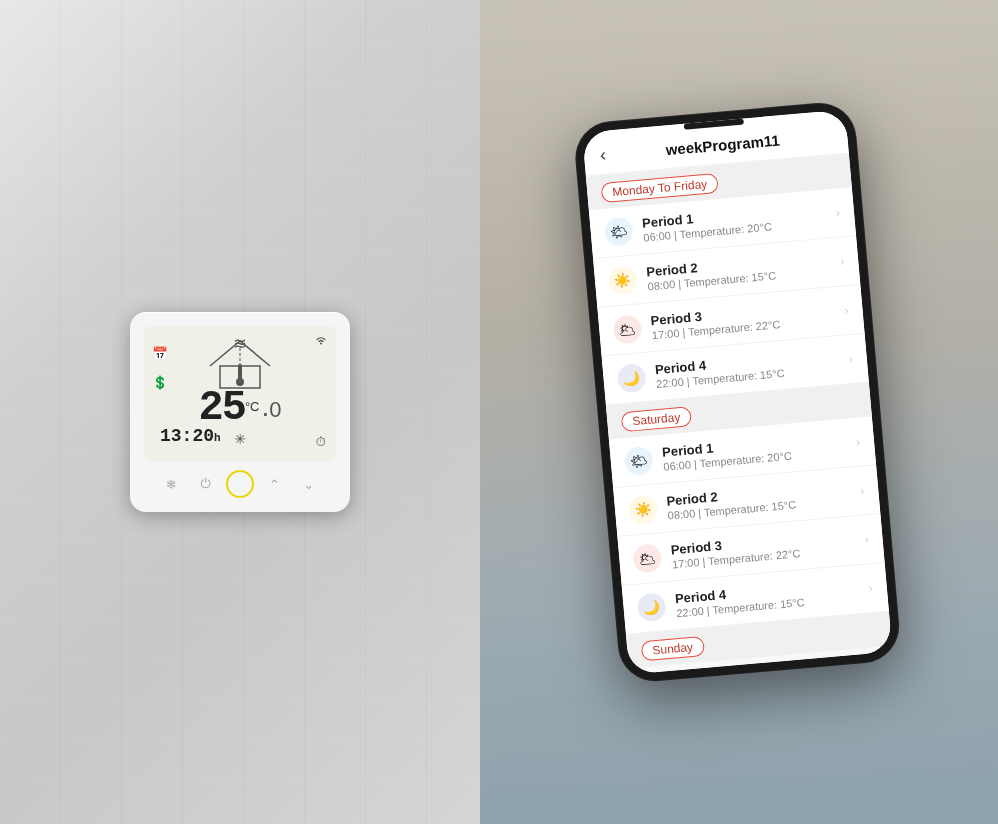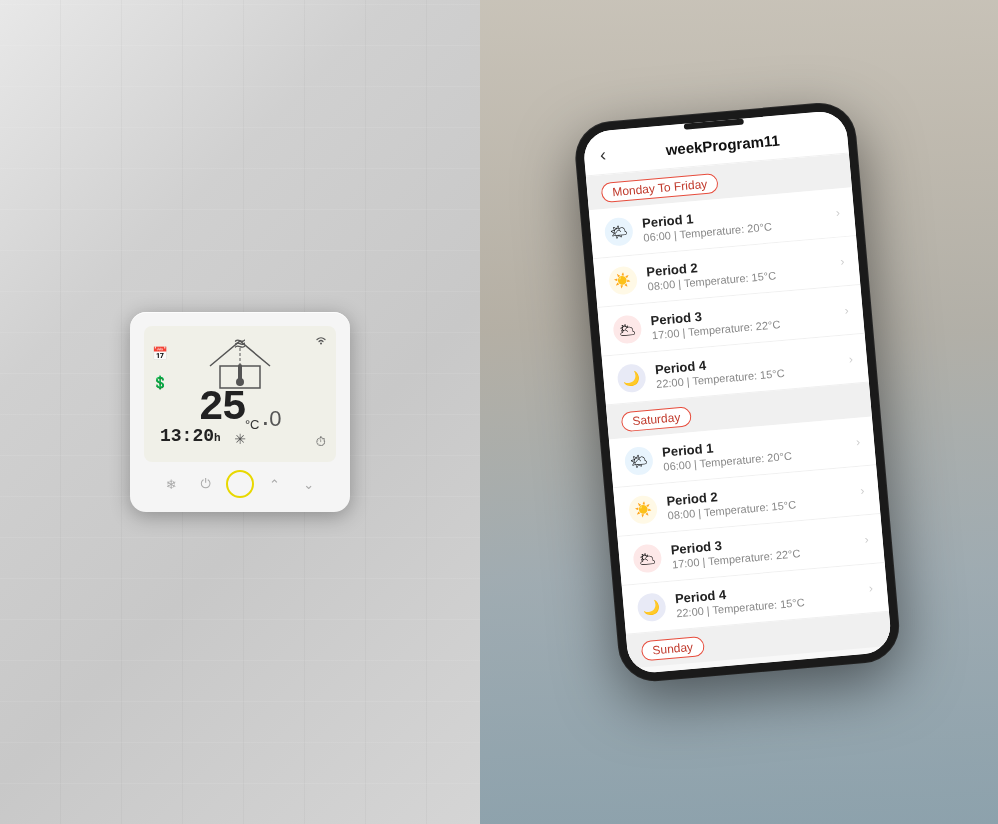--- a/index.html
+++ b/index.html
@@ -350,21 +350,21 @@
         <svg class="house-svg" viewBox="0 0 70 55">
           <polyline points="5,30 35,5 65,30" fill="none" stroke="#555" stroke-width="1.5"></polyline>
           <rect x="15" y="30" width="40" height="22" fill="none" stroke="#555" stroke-width="1.5"></rect>
           <line x1="35" y1="12" x2="35" y2="52" stroke="#555" stroke-width="1" stroke-dasharray="3,2"></line>
 
           <circle cx="35" cy="46" r="4" fill="#555"></circle>
           <rect x="33" y="28" width="4" height="18" rx="2" fill="#555"></rect>
         </svg>
       </div>
 
-      <div style="display:flex;align-items:flex-end;margin-top:18px;">
+      <div style="display:flex;align-items:center;margin-top:18px;">
         <span class="temp-display">25</span>
         <span style="font-size:13px;color:#333;margin-top:6px;">°C</span>
         <span style="font-size:28px;color:#555;margin-top:8px;margin-left:2px;">.</span>
         <span style="font-size:22px;color:#555;margin-top:14px;">0</span>
       </div>
 
       <div style="position:absolute;bottom:14px;left:50%;transform:translateX(-50%);">
         <span style="font-size:14px;color:#555;">✳</span>
       </div>
 

